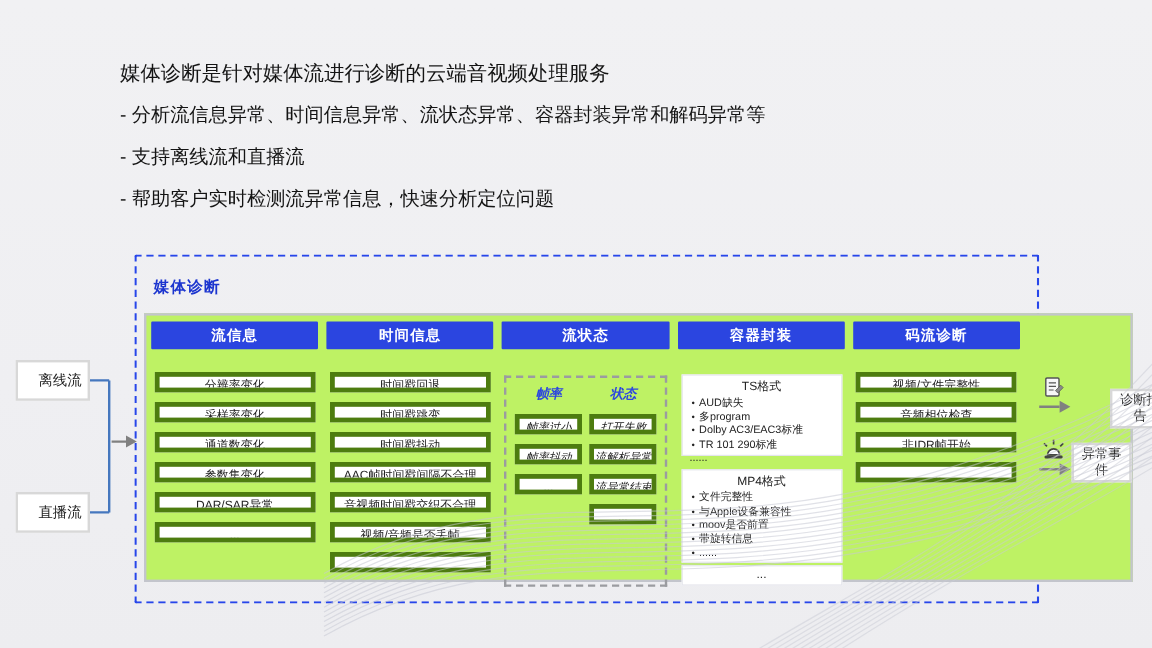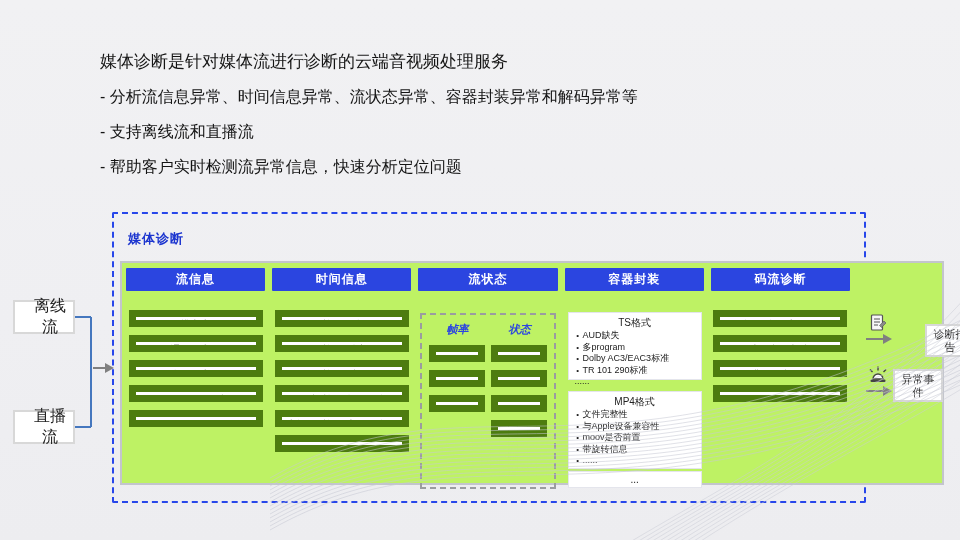--- a/index.html
+++ b/index.html
@@ -10,21 +10,21 @@
     color:#1c1c1c;
   }
   
   .intro{position:absolute;left:100px;top:52px;width:760px;}
   .intro .title{font-size:17px;line-height:20px;color:#141414;margin-bottom:15px;}
   .intro .bullet{font-size:16px;line-height:19px;color:#141414;margin-bottom:16px;}
   
   .io-box{
     position:absolute;background:#ffffff;border:2px solid #d8d8d8;
     display:flex;align-items:center;justify-content:center;text-align:center;
-    font-size:16px;color:#222;box-sizing:border-box;padding-left:12px;
+    font-size:12px;color:#222;box-sizing:border-box;padding-left:12px;
   }
   #input-offline{left:13px;top:300px;width:62px;height:34px;}
   #input-live{left:13px;top:410px;width:62px;height:34px;}
   
   .frame{
     position:absolute;left:112px;top:212px;width:754px;height:291px;
     border:2px dashed #2746ea;box-sizing:border-box;border-radius:2px;
   }
   .frame-title{
     position:absolute;left:14px;top:16px;font-size:13px;font-weight:bold;color:#1c35cf;
@@ -38,21 +38,21 @@
   .columns{
     position:absolute;left:4px;top:5px;width:724px;height:212px;
     display:grid;grid-template-columns:repeat(5,1fr);grid-column-gap:7px;
   }
   .column{position:relative;}
   .col-header{
     height:23px;line-height:23px;background:#2b45e0;color:#ffffff;
     font-size:12px;font-weight:bold;text-align:center;letter-spacing:1px;border-radius:1px;
   }
   .item{
-    background:#ffffff;border:7px solid #4d7c0f;box-sizing:border-box;
+    background:#ffffff;border:4px solid #4d7c0f;box-sizing:border-box;
     height:17px;line-height:15px;font-size:10px;color:#222;text-align:center;
     width:134px;margin:8px auto 0;overflow:hidden;white-space:nowrap;
   }
   .col-items .item:first-child{margin-top:19px;}
   
   .subgroup{
     position:absolute;left:2px;top:45px;width:136px;height:176px;
     border:2px dashed #9b9ca0;box-sizing:border-box;font-style:italic;
   }
   .subcol{position:absolute;top:6px;width:60px;}
@@ -111,34 +111,36 @@
 </svg>
 
 <div class="frame">
   <div class="frame-title">媒体诊断</div>
   <div class="panel">
     <div class="columns" id="columns">
         <div class="column">
           <div class="col-header">流信息</div>
           <div class="col-items">
             <div class="item">分辨率变化</div>
+            <div class="item">采样率变化</div>
             <div class="item">通道数变化</div>
             <div class="item">参数集变化</div>
             <div class="item">DAR/SAR异常</div>
             <div class="item">...</div>
           </div>
         </div>
         <div class="column">
           <div class="col-header">时间信息</div>
           <div class="col-items">
             <div class="item">时间戳回退</div>
             <div class="item">时间戳跳变</div>
             <div class="item">时间戳抖动</div>
             <div class="item">AAC帧时间戳间隔不合理</div>
             <div class="item">音视频时间戳交织不合理</div>
+            <div class="item">视频/音频是否丢帧</div>
             <div class="item">...</div>
           </div>
         </div>
         <div class="column">
           <div class="col-header">流状态</div>
           <div class="subgroup">
             <div class="subcol left">
               <div class="subcol-header">帧率</div>
               <div class="item">帧率过小</div>
               <div class="item">帧率抖动</div>

